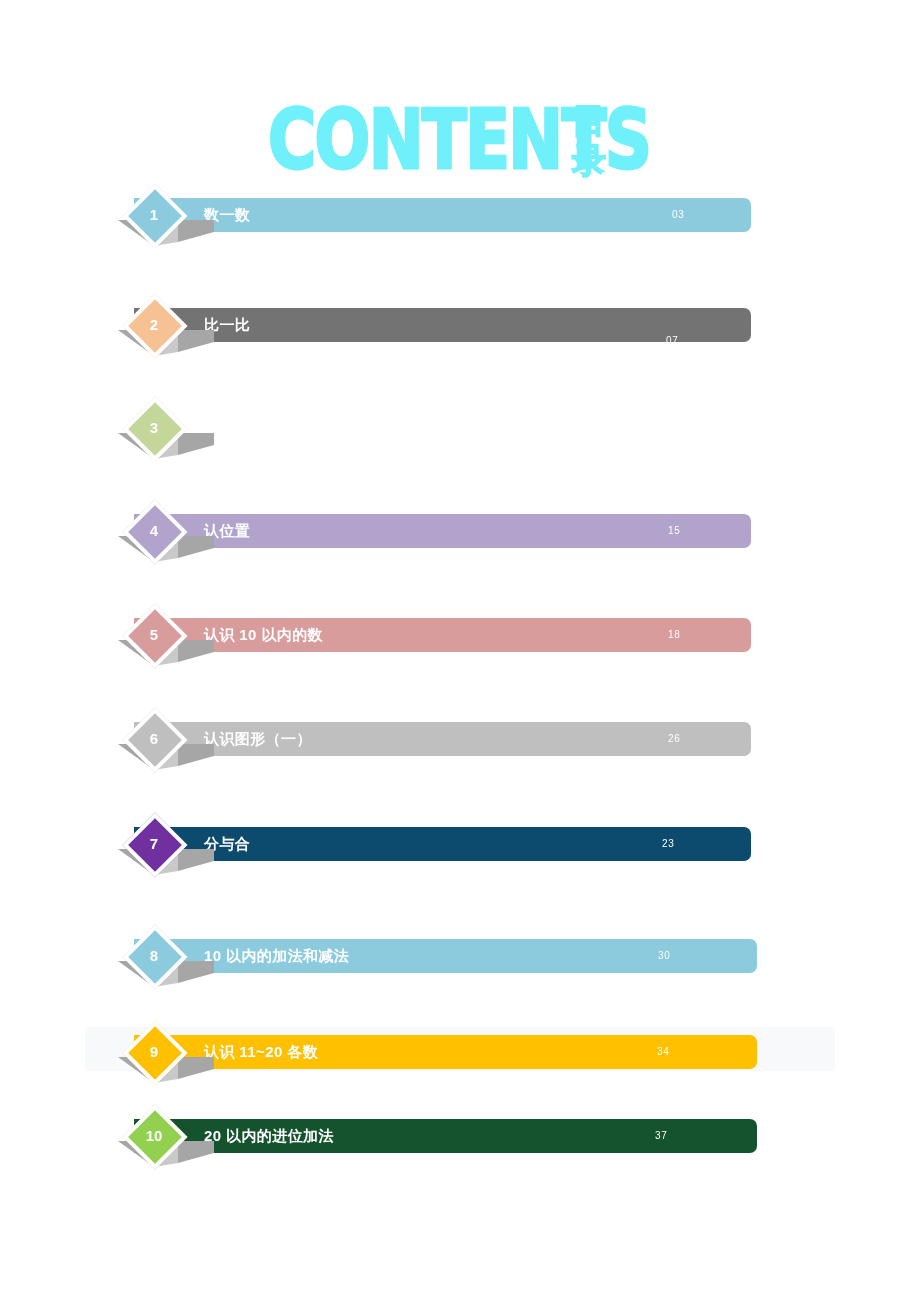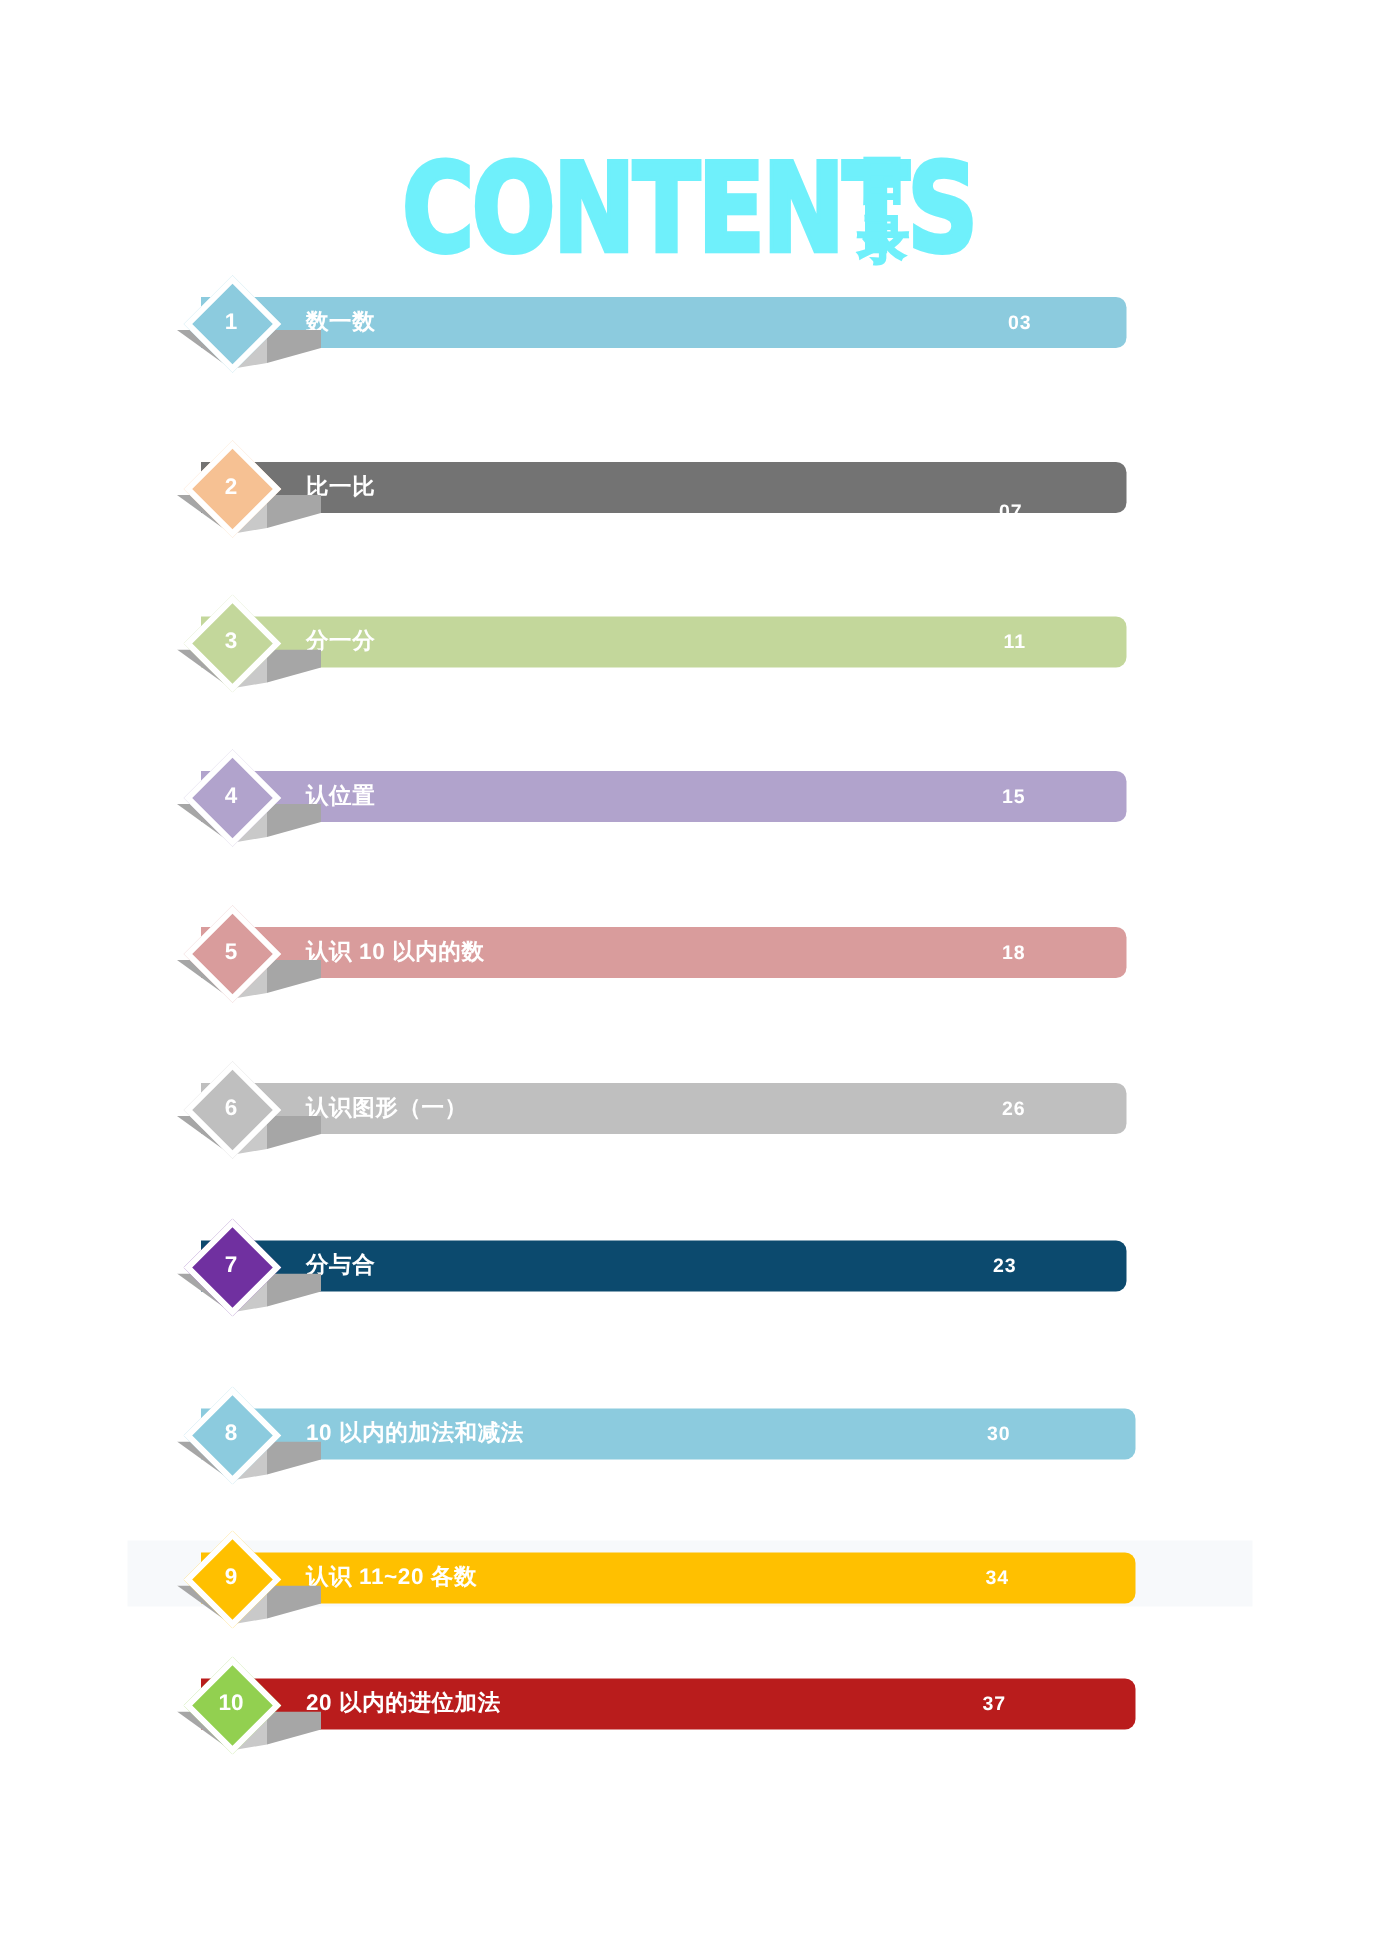--- a/index.html
+++ b/index.html
@@ -104,22 +104,22 @@
     font-weight: 700;
     white-space: nowrap;
     letter-spacing: 0.4px;
   }
   .bar-page {
     position: absolute;
     top: 0;
     height: 48px;
     line-height: 34px;
     color: #ffffff;
-    font-size: 13px;
-    font-weight: 700;
+    font-size: 10px;
+    font-weight: 400;
     letter-spacing: 0.6px;
   }
 
   
   .fold {
     position: absolute;
     top: 22px;
     left: 118px;
     width: 96px;
     height: 34px;
@@ -203,24 +203,20 @@
             <polygon points="60,0 96,0 96,12 60,22" fill="#A6A6A6"></polygon>
             <polygon points="36,0 60,0 60,22 36,26" fill="#C9C9C9"></polygon>
           </svg>
         </div>
         <div class="diamond">
           <div class="diamond-shape" style="background: rgb(246, 193, 147);"></div>
           <div class="diamond-num">2</div>
         </div>
       </div>
       <div class="toc-row" style="top: 411px;">
-        <div class="bar" style="width: 617px; background: rgb(195, 215, 155);">
-          <div class="bar-label">分一分</div>
-          <div class="bar-page" style="left: 535px;">11</div>
-        </div>
         <div class="fold">
           <svg width="96" height="34" viewBox="0 0 96 34">
             <polygon points="0,0 36,0 36,26" fill="#A6A6A6"></polygon>
             <polygon points="60,0 96,0 96,12 60,22" fill="#A6A6A6"></polygon>
             <polygon points="36,0 60,0 60,22 36,26" fill="#C9C9C9"></polygon>
           </svg>
         </div>
         <div class="diamond">
           <div class="diamond-shape" style="background: rgb(195, 215, 155);"></div>
           <div class="diamond-num">3</div>
@@ -322,21 +318,21 @@
             <polygon points="60,0 96,0 96,12 60,22" fill="#A6A6A6"></polygon>
             <polygon points="36,0 60,0 60,22 36,26" fill="#C9C9C9"></polygon>
           </svg>
         </div>
         <div class="diamond">
           <div class="diamond-shape" style="background: rgb(255, 192, 0);"></div>
           <div class="diamond-num">9</div>
         </div>
       </div>
       <div class="toc-row" style="top: 1119px;">
-        <div class="bar" style="width: 623px; background: #b91c1c;">
+        <div class="bar" style="width: 623px; background: #14532d;">
           <div class="bar-label">20 以内的进位加法</div>
           <div class="bar-page" style="left: 521px;">37</div>
         </div>
         <div class="fold">
           <svg width="96" height="34" viewBox="0 0 96 34">
             <polygon points="0,0 36,0 36,26" fill="#A6A6A6"></polygon>
             <polygon points="60,0 96,0 96,12 60,22" fill="#A6A6A6"></polygon>
             <polygon points="36,0 60,0 60,22 36,26" fill="#C9C9C9"></polygon>
           </svg>
         </div>

